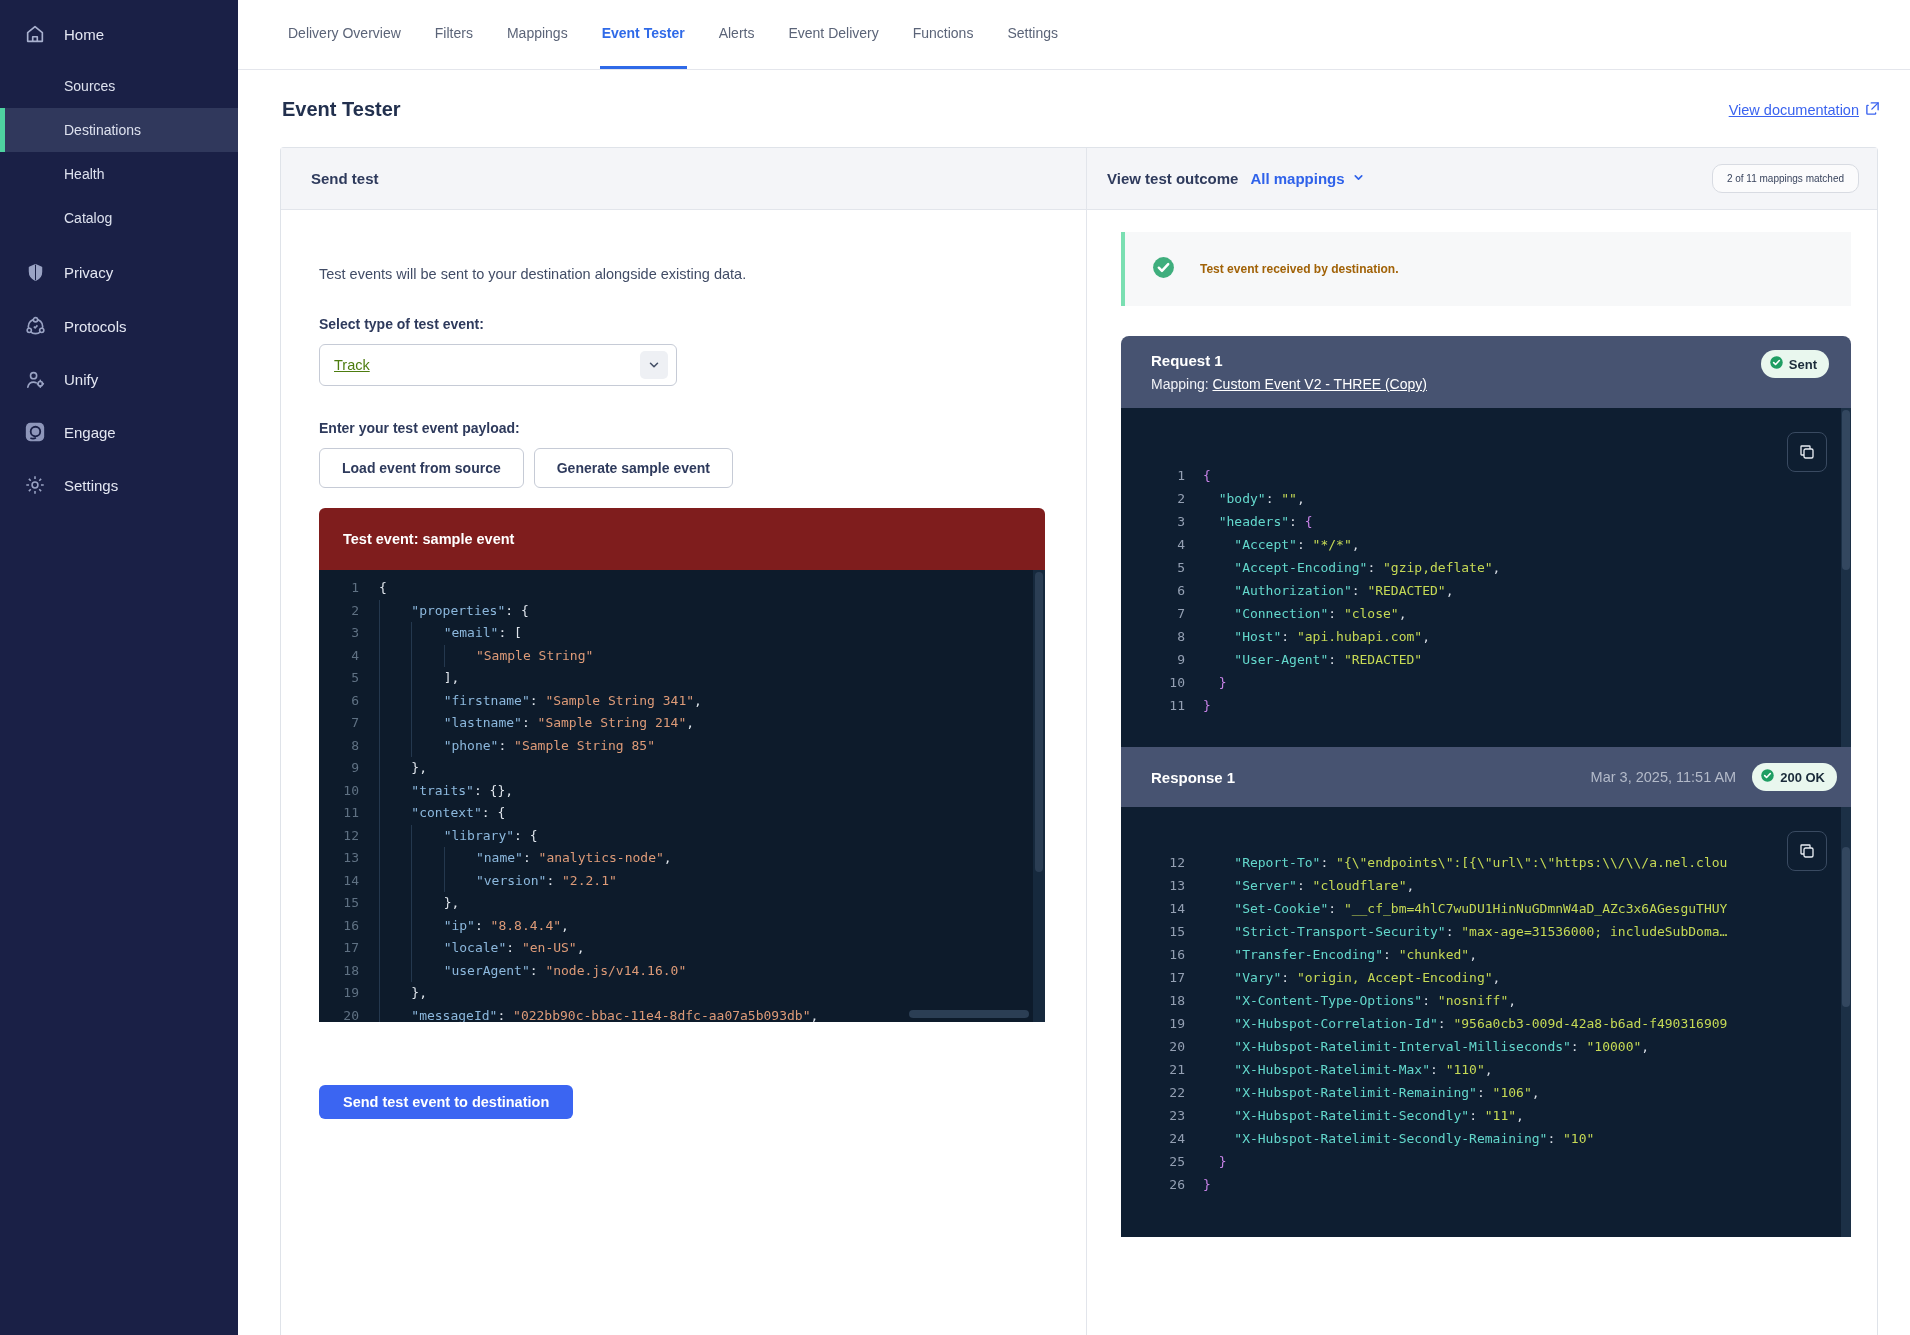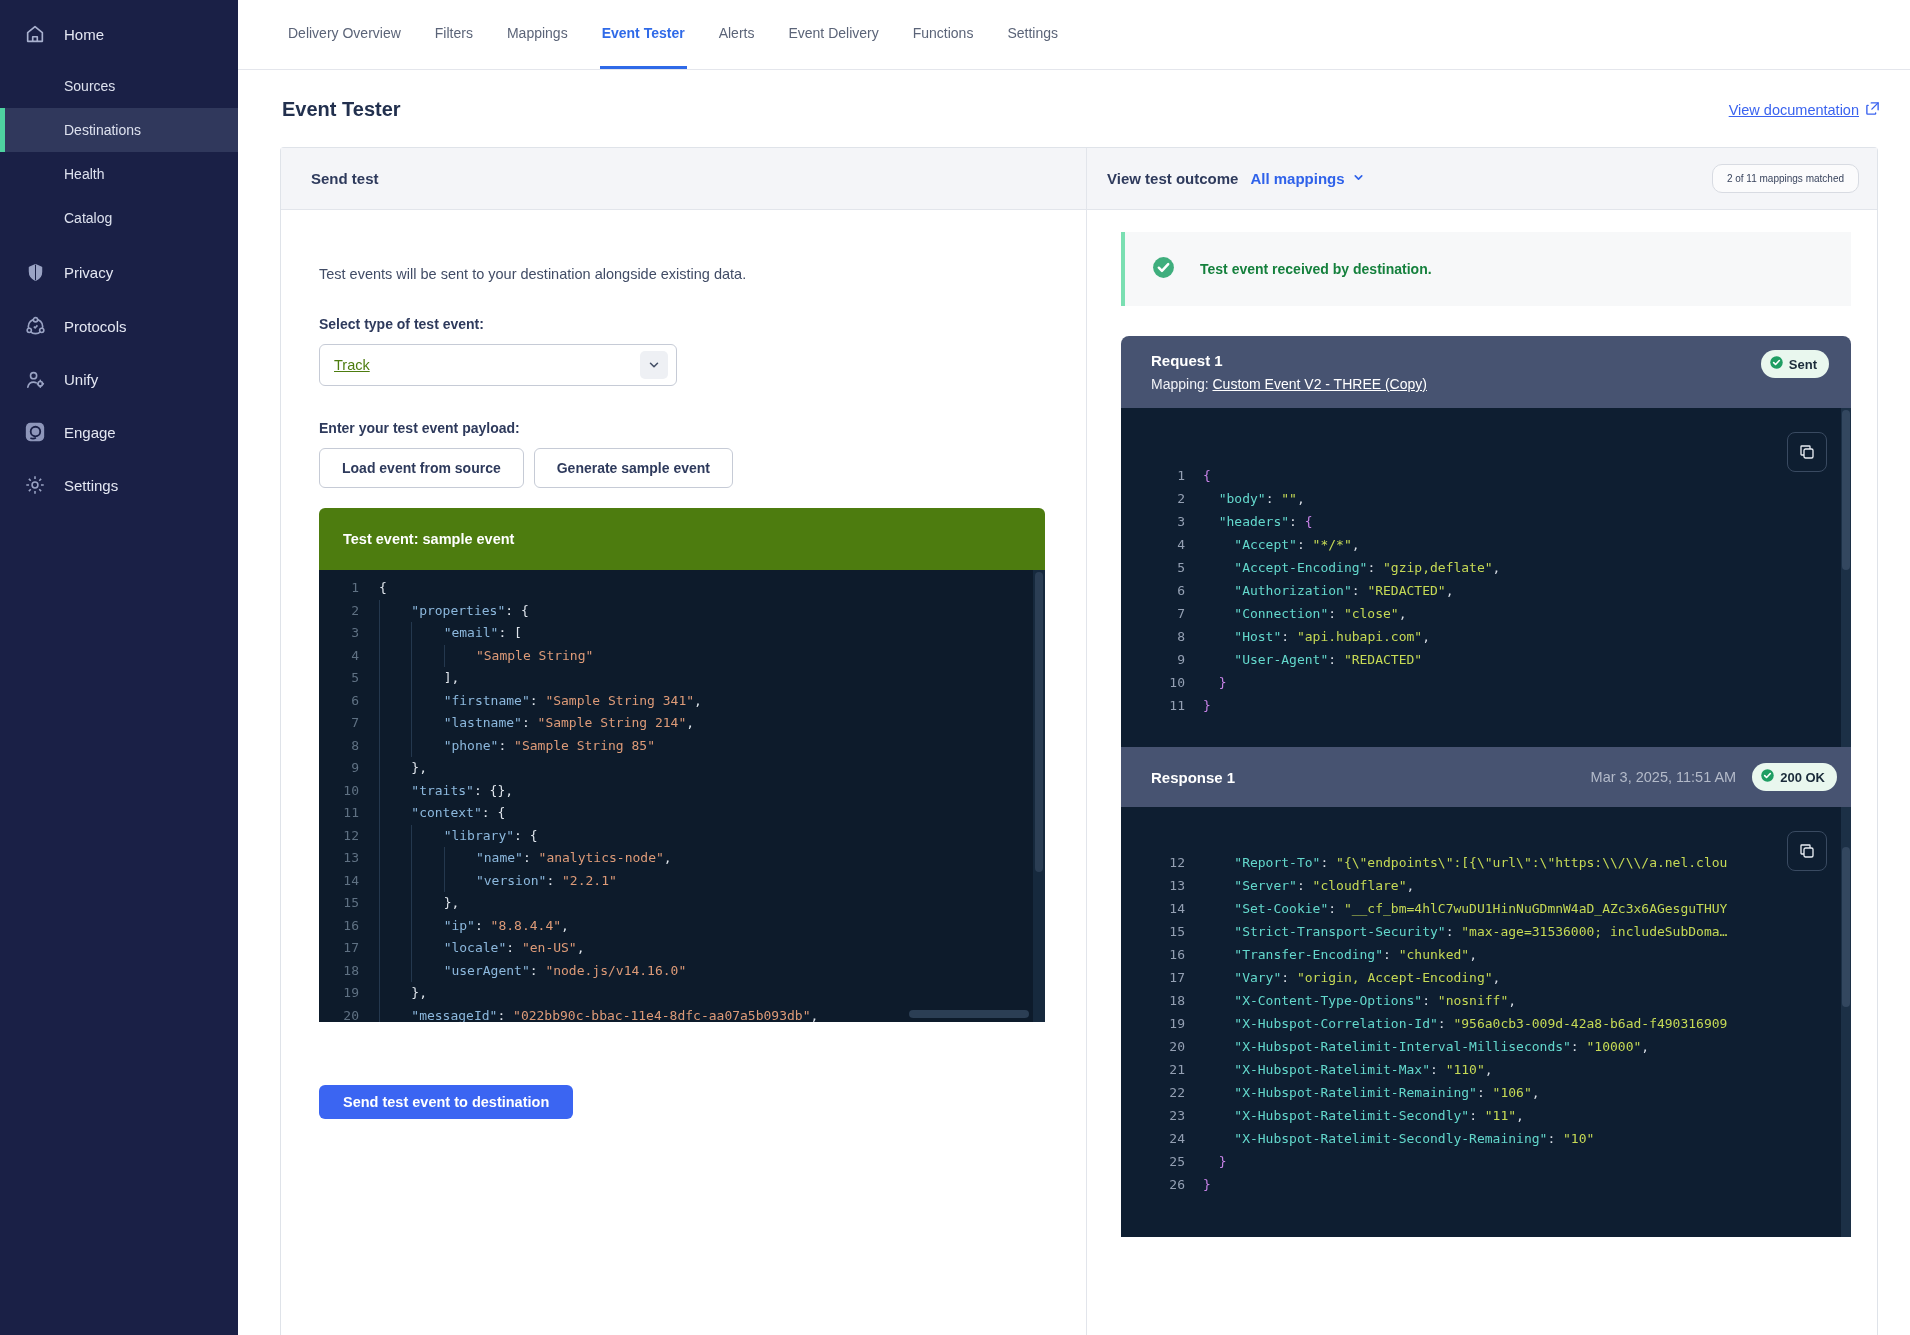--- a/index.html
+++ b/index.html
@@ -56,21 +56,21 @@
   .btn-row { display:flex; gap:10px; margin-bottom:20px; }
   .btn-secondary { height:40px; padding:0 22px; background:#fff; border:1px solid #c6cbd6;
     border-radius:6px; font-size:14px; font-weight:700; color:#2e3a5c; cursor:pointer;
     font-family:"Liberation Sans", sans-serif; }
   .btn-primary { height:34px; padding:0 24px; background:#3b65f2; border:none;
     border-radius:6px; font-size:14.5px; font-weight:700; color:#fff; cursor:pointer;
     margin-top:63px; font-family:"Liberation Sans", sans-serif; }
 
   
   .editor { width:726px; border-radius:6px 6px 0 0; overflow:hidden; position:relative; }
-  .editor-head { height:62px; background:#4d7c0f; color:#fff; font-size:14.5px;
+  .editor-head { height:62px; background:#7f1d1d; color:#fff; font-size:14.5px;
     font-weight:700; display:flex; align-items:center; padding:0 24px; }
   .editor-code { background:#0d1b2b; padding:7px 0 10px 0; position:relative;
     height:452px; overflow:hidden; }
   .code-line { display:flex; line-height:22.5px; font-family:"DejaVu Sans Mono", monospace;
     font-size:13px; white-space:pre; }
   .editor-code .ln { flex:0 0 40px; text-align:right; color:#5f7183; padding-right:0; }
   .editor-code .lt { padding-left:20px; }
   .editor-code .tok-k { color:#8cb8dd; }
   .editor-code .tok-s { color:#de9b78; }
   .editor-code .tok-p { color:#dfe5ec; }
@@ -83,21 +83,21 @@
 
   
   .filter-link { font-size:15px; font-weight:700; color:#2f62ea; margin-left:12px;
     display:flex; align-items:center; gap:7px; cursor:pointer; }
   .match-badge { margin-left:auto; border:1px solid #d8dbe2; background:#fbfbfc;
     border-radius:10px; padding:8px 14px; font-size:10px; color:#3a455e; }
 
   .right-body { padding:22px 26px 0 34px; }
   .banner { background:#f7f8f9; border-left:4px solid #7adfb2; height:74px;
     display:flex; align-items:center; padding-left:26px; gap:24px; margin-bottom:30px; }
-  .banner-text { font-size:14px; font-weight:700; color:#15803d; }
+  .banner-text { font-size:12px; font-weight:700; color:#a16207; }
   .calls-row { display:flex; align-items:center; margin-bottom:14px; }
   .calls-title { font-size:16px; font-weight:700; color:#242f52; }
   .pager { margin-left:auto; display:flex; align-items:center; gap:18px; }
   .pager .pg { font-size:14.5px; color:#45516e; }
   .pg-btn { width:38px; height:38px; border-radius:50%; border:1px solid #d4d8e0;
     background:#fff; display:flex; align-items:center; justify-content:center; cursor:pointer; }
 
   .api-card { border-radius:8px 8px 0 0; overflow:hidden; }
   .req-head { background:#475371; padding:16px 22px 16px 30px; position:relative; }
   .req-title { color:#fff; font-size:15px; font-weight:700; }

